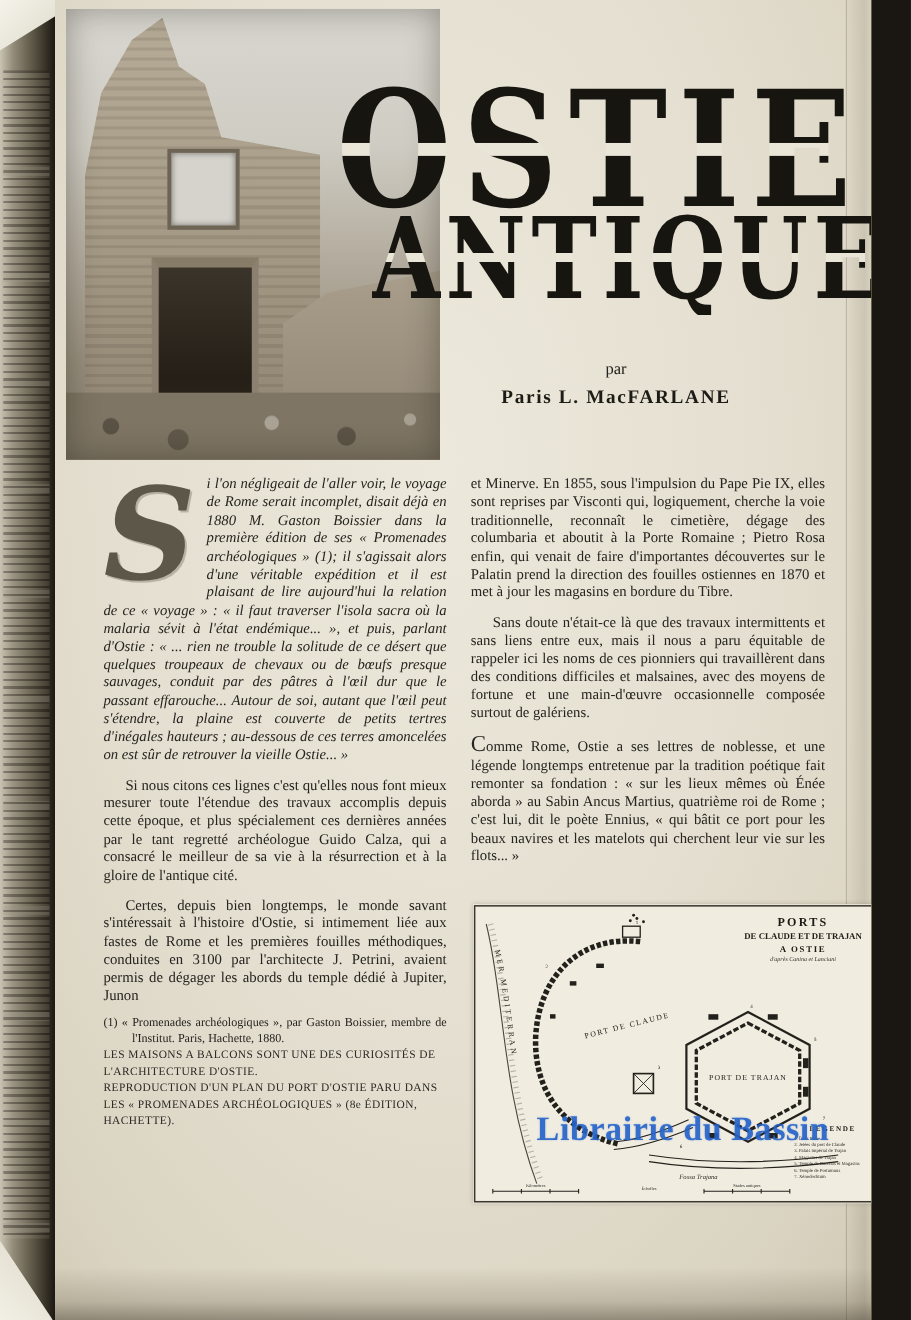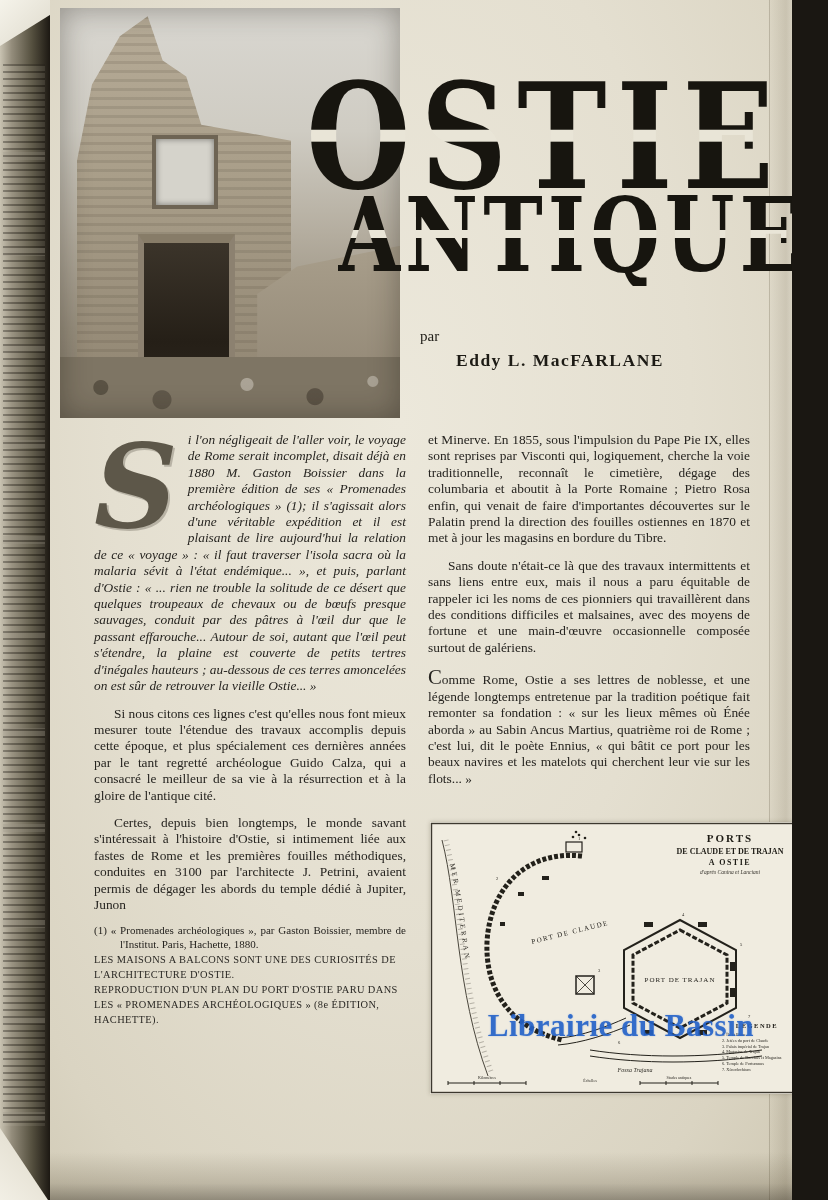--- a/index.html
+++ b/index.html
@@ -59,21 +59,21 @@
   
   .deco{font-family:"DejaVu Serif",serif;font-weight:bold;color:#17150f;white-space:nowrap;z-index:2;}
   @supports (-webkit-background-clip: text){
     .deco{background:linear-gradient(180deg,#17150f 0 45%,#e9e5d7 45% 53%,#17150f 53% 100%);
           -webkit-background-clip:text;background-clip:text;color:transparent;}
   }
   .title1{position:absolute;left:306px;top:64px;font-size:120px;line-height:1;
           letter-spacing:10px;transform:scaleY(1.22);transform-origin:top left;}
   .title2{position:absolute;left:338px;top:184px;font-size:80px;line-height:1;
           letter-spacing:5px;transform:scaleY(1.28);transform-origin:top left;}
-  .par-label{position:absolute;left:420px;top:328px;width:280px;text-align:left;
+  .par-label{position:absolute;left:420px;top:328px;width:280px;text-align:center;
           font-size:15px;color:#23211b;z-index:2;}
   .author{position:absolute;left:410px;top:350px;width:300px;text-align:center;
           font-size:17.5px;font-weight:bold;letter-spacing:1.5px;color:#1d1b15;z-index:2;}
 
   
   .col{position:absolute;top:432px;color:#262420;z-index:2;}
   .col-left{left:94px;width:312px;}
   .col-right{left:428px;width:322px;}
   .col p{font-size:13.4px;line-height:16.4px;text-align:justify;margin:0 0 11px;}
   .italic{font-style:italic;}
@@ -117,21 +117,21 @@
     <div class="ph-wall"></div>
     <div class="ph-window"></div>
     <div class="ph-door"></div>
     <div class="ph-sidewall"></div>
     <div class="ph-rubble"></div>
   </div>
 
   <div class="deco title1">OSTIE</div>
   <div class="deco title2">ANTIQUE</div>
   <div class="par-label">par</div>
-  <div class="author">Eddy L. MacFARLANE</div>
+  <div class="author">Paris L. MacFARLANE</div>
 
   <div class="col col-left">
     <p class="italic"><span class="dropcap">S</span><span>i l'on négligeait de l'aller voir, le voyage de Rome serait incomplet, disait déjà en 1880 M. Gaston Boissier dans la première édition de ses « Promenades archéologiques » (1); il s'agissait alors d'une véritable expédition et il est plaisant de lire aujourd'hui la relation de ce « voyage » : « il faut traverser l'isola sacra où la malaria sévit à l'état endémique... », et puis, parlant d'Ostie : « ... rien ne trouble la solitude de ce désert que quelques troupeaux de chevaux ou de bœufs presque sauvages, conduit par des pâtres à l'œil dur que le passant effarouche... Autour de soi, autant que l'œil peut s'étendre, la plaine est couverte de petits tertres d'inégales hauteurs ; au-dessous de ces terres amoncelées on est sûr de retrouver la vieille Ostie... »</span></p>
     <p class="indent">Si nous citons ces lignes c'est qu'elles nous font mieux mesurer toute l'étendue des travaux accomplis depuis cette époque, et plus spécialement ces dernières années par le tant regretté archéologue Guido Calza, qui a consacré le meilleur de sa vie à la résurrection et à la gloire de l'antique cité.</p>
     <p class="indent">Certes, depuis bien longtemps, le monde savant s'intéressait à l'histoire d'Ostie, si intimement liée aux fastes de Rome et les premières fouilles méthodiques, conduites en 3100 par l'architecte J. Petrini, avaient permis de dégager les abords du temple dédié à Jupiter, Junon</p>
     <div class="footnote">(1) « Promenades archéologiques », par Gaston Boissier, membre de l'Institut. Paris, Hachette, 1880.</div>
     <div class="caption">LES MAISONS A BALCONS SONT UNE DES CURIOSITÉS DE L'ARCHITECTURE D'OSTIE.</div>
     <div class="caption">REPRODUCTION D'UN PLAN DU PORT D'OSTIE PARU DANS LES « PROMENADES ARCHÉOLOGIQUES » (8e ÉDITION, HACHETTE).</div>
   </div>
 

